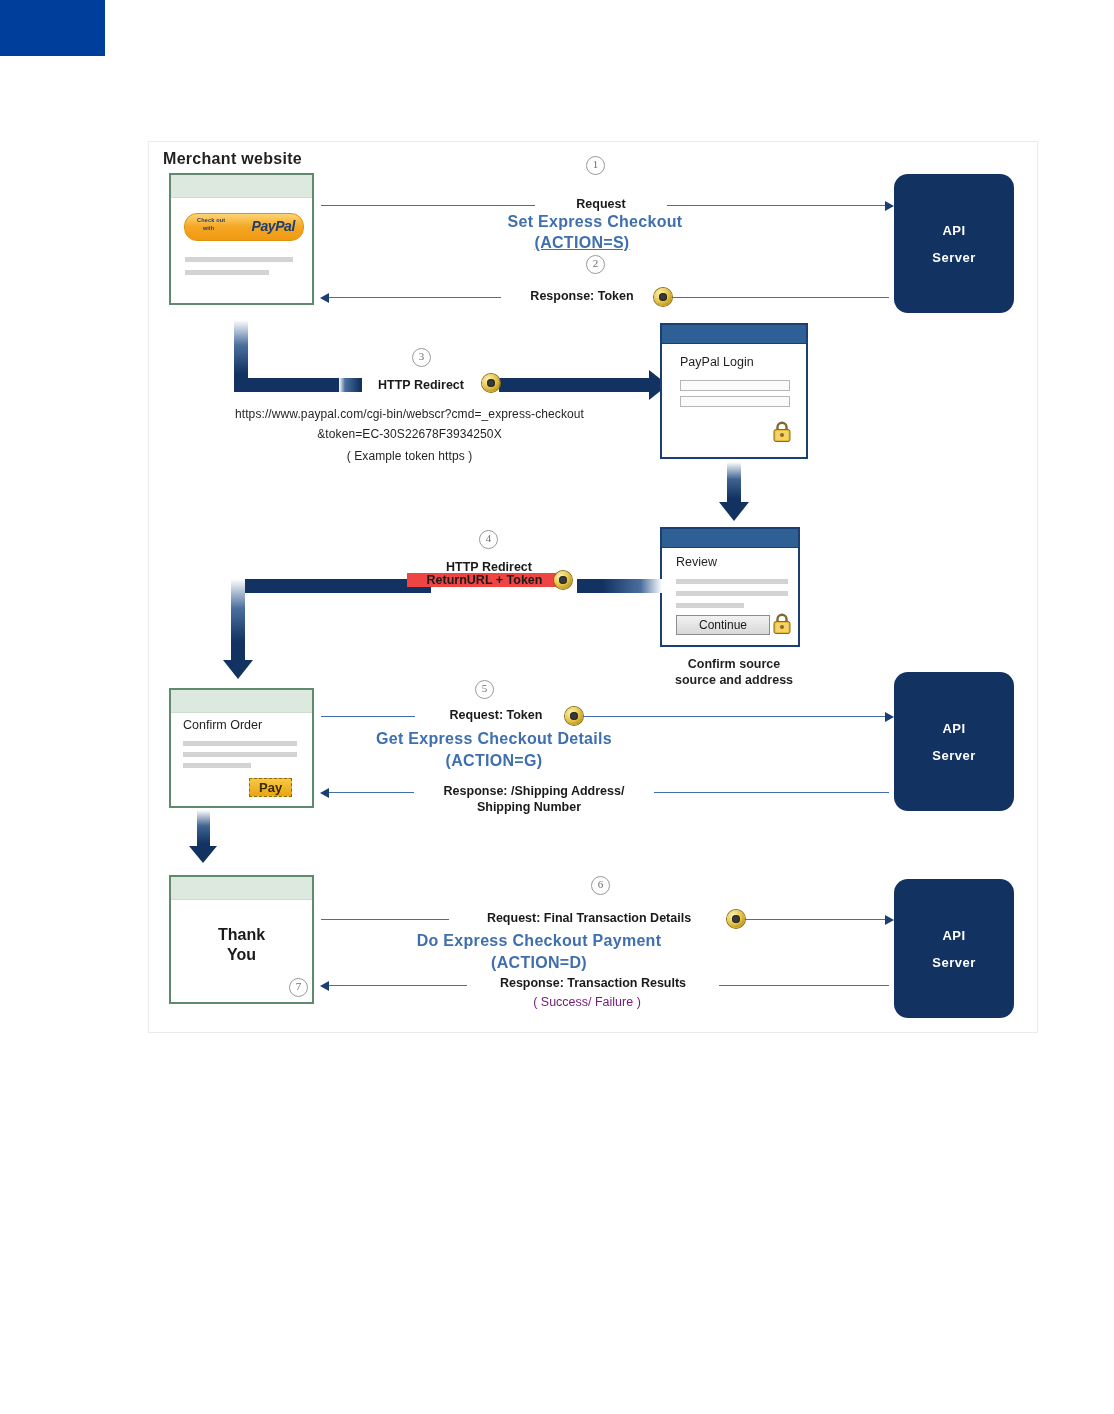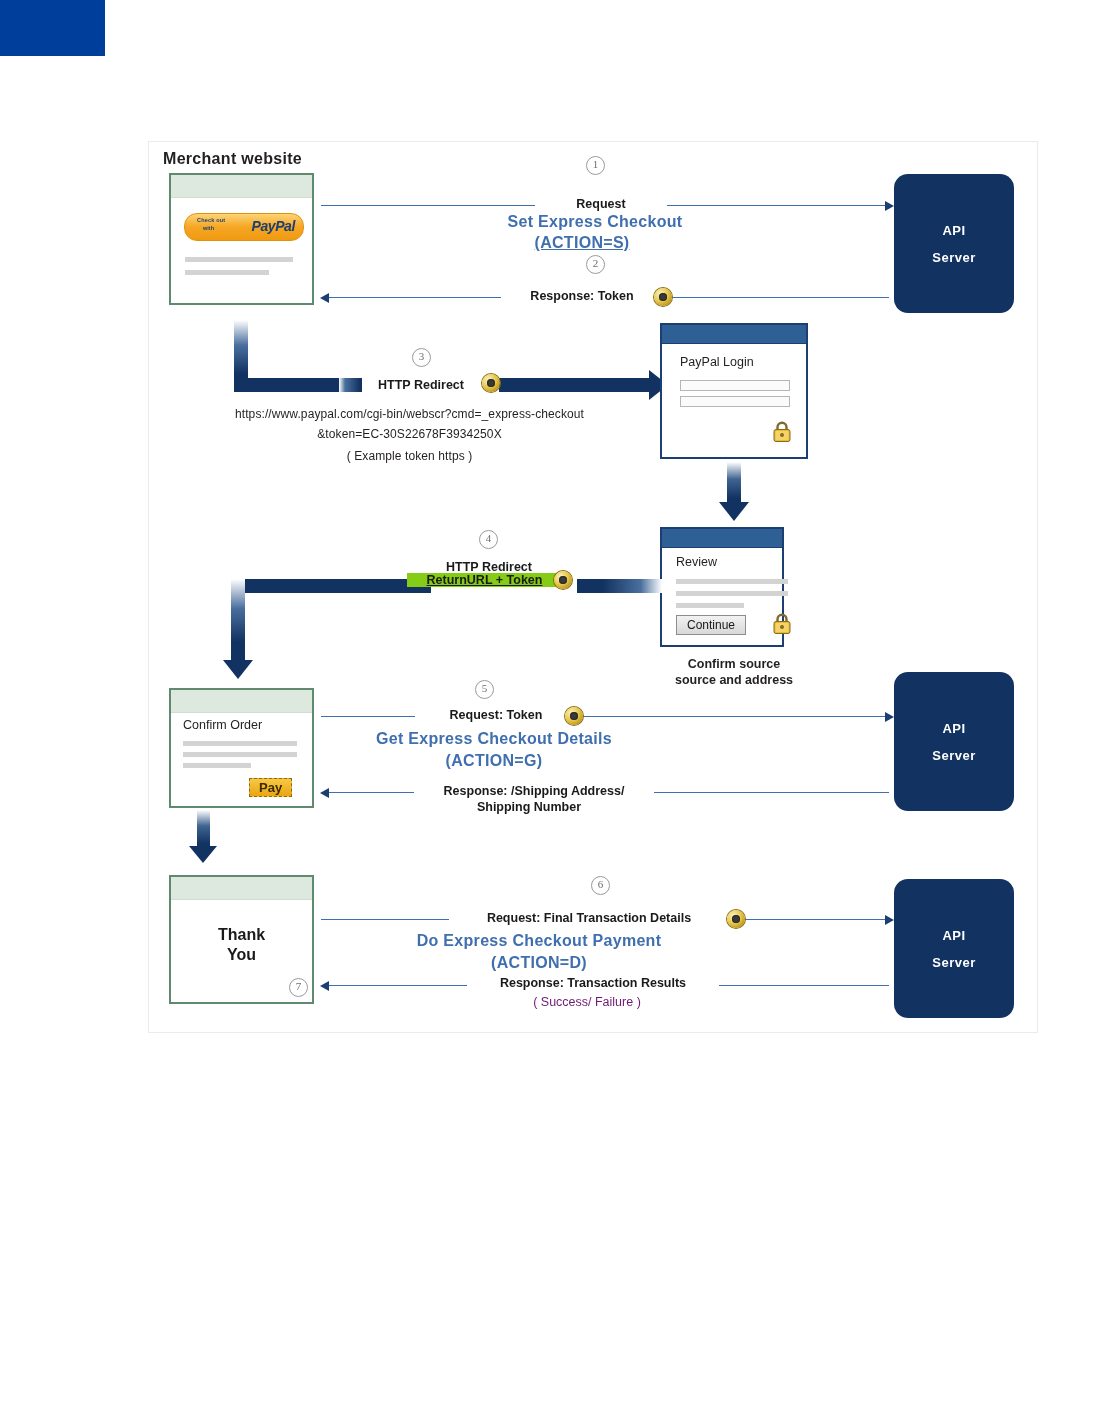--- a/index.html
+++ b/index.html
@@ -245,21 +245,21 @@
     right: 8px; top: 4px;
     font-size: 14px;
     font-style: italic;
     font-weight: bold;
     color: #1b3f73;
     letter-spacing: -.4px;
     text-align: right;
   }
   .continue-btn {
     position: absolute;
-    padding: 2px 10px;
+    padding: 2px 22px;
     background: linear-gradient(to bottom, #f2f2f2, #d8d8d8);
     border: 1px solid #8d8d8d;
     font-size: 12px;
     color: #1a1a1a;
     font-family: "Liberation Sans", sans-serif;
   }
   .pay-btn {
     position: absolute;
     padding: 1px 9px;
     background: linear-gradient(to bottom, #f7c846, #eaa512);
@@ -339,21 +339,21 @@
       <path d="M5.5 9 V6.2 A4.5 4.5 0 0 1 14.5 6.2 V9" fill="none" stroke="#7c6a2e" stroke-width="2.4"></path>
       <rect x="2" y="8.5" width="16" height="12" rx="2" fill="#e8b93a" stroke="#8a6d12" stroke-width="1"></rect>
       <rect x="3.5" y="10" width="13" height="9" rx="1.5" fill="#f5d36b"></rect>
       <circle cx="10" cy="14" r="2" fill="#8a6d12"></circle>
     </svg>
   </div>
 
   <div class="fat-v-plain" style="left:578px; top:320px; width:14px; height:43px;"></div>
   <div class="fat-arrow-down" style="left:570px; top:360px;"></div>
 
-  <div class="pp-box" style="left:511px; top:385px; width:124px; height:120px;">
+  <div class="pp-box" style="left:511px; top:385px; width:140px; height:120px;">
     <div class="titlebar"></div>
     <div class="box-label" style="left:14px; top:26px;">Review</div>
     <div class="grey-line" style="left:14px; top:50px; width:112px;"></div>
     <div class="grey-line" style="left:14px; top:62px; width:112px;"></div>
     <div class="grey-line" style="left:14px; top:74px; width:68px;"></div>
     <div class="continue-btn" style="left:14px; top:86px;">Continue</div>
     <svg class="lock-icon" viewBox="0 0 20 22" style="left:110px; top:84px;">
       <path d="M5.5 9 V6.2 A4.5 4.5 0 0 1 14.5 6.2 V9" fill="none" stroke="#7c6a2e" stroke-width="2.4"></path>
       <rect x="2" y="8.5" width="16" height="12" rx="2" fill="#e8b93a" stroke="#8a6d12" stroke-width="1"></rect>
       <rect x="3.5" y="10" width="13" height="9" rx="1.5" fill="#f5d36b"></rect>
@@ -363,21 +363,21 @@
   <div class="box-caption" style="left:511px; top:515px; width:148px;">Confirm source</div>
   <div class="box-caption" style="left:511px; top:531px; width:148px;">source and address</div>
 
   <div class="fat-h fade-r" style="left:428px; top:437px; width:85px;"></div>
   <div class="fat-h" style="left:82px; top:437px; width:200px;"></div>
   <div class="fat-v" style="left:82px; top:437px; width:14px; height:84px;"></div>
   <div class="fat-arrow-down" style="left:74px; top:518px;"></div>
 
   <div class="step" style="left:330px; top:388px;">4</div>
   <div class="lbl" style="left:270px; top:418px; width:140px; background:#fff;">HTTP Redirect</div>
-  <div class="lbl" style="left:258px; top:431px; width:155px; background:#84cc16;text-decoration:underline;">ReturnURL + Token</div>
+  <div class="lbl" style="left:258px; top:431px; width:155px; background:#ef4444;">ReturnURL + Token</div>
   <div class="token-icon" style="left:405px; top:429px;"></div>
 
   <div class="merchant-box" style="left:20px; top:546px; width:145px; height:120px;">
     <div class="titlebar"></div>
     <div class="box-label" style="left:12px; top:28px;">Confirm Order</div>
     <div class="grey-line" style="left:12px; top:51px; width:114px;"></div>
     <div class="grey-line" style="left:12px; top:62px; width:114px;"></div>
     <div class="grey-line" style="left:12px; top:73px; width:68px;"></div>
     <div class="pay-btn" style="left:78px; top:88px;">Pay</div>
   </div>

